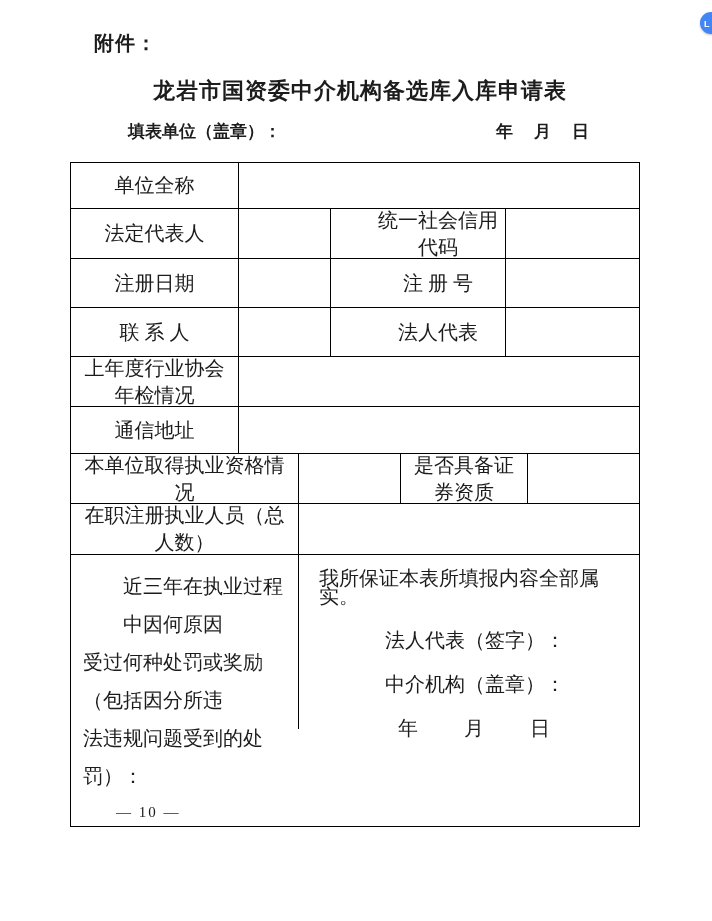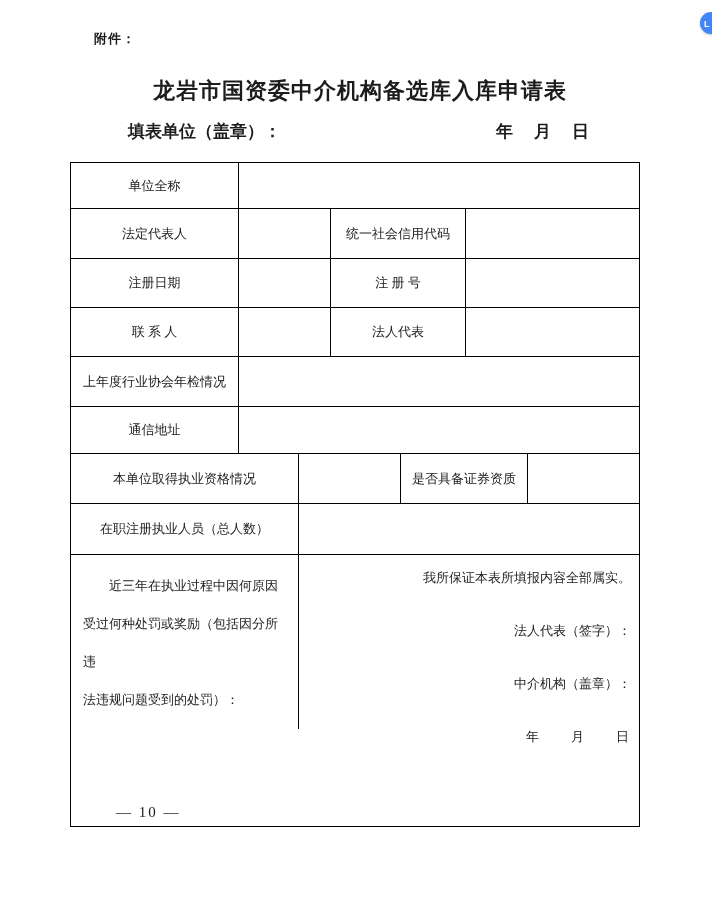--- a/index.html
+++ b/index.html
@@ -8,70 +8,70 @@
     background:#ffffff;
     font-family:"Liberation Serif","DejaVu Serif",serif;
     color:#1c1c1c;
     position:relative;
     overflow:hidden;
   }
   .page{position:absolute;inset:0;background:#fff;}
 
   .attachment{
     position:absolute;left:94px;top:30px;
-    font-size:13px;font-weight:700;letter-spacing:1px;
+    font-size:20px;font-weight:700;letter-spacing:1px;
   }
   .title{
     position:absolute;left:0;top:72px;width:712px;
     text-align:center;font-size:22px;font-weight:700;margin:4px;
     letter-spacing:1px;
   }
   .subheader{
     position:absolute;left:128px;top:120px;width:470px;height:22px;
     font-size:17px;font-weight:600;
   }
   .subheader .fill-unit{position:absolute;left:0;top:0;}
   .subheader .date-line{position:absolute;left:368px;top:0;letter-spacing:2px;}
 
   .form-table{
     position:absolute;left:70px;top:162px;width:570px;height:665px;
     border:1.5px solid #000;box-sizing:border-box;
-    font-size:13px;
+    font-size:20px;
   }
   .row{display:flex;box-sizing:border-box;border-bottom:1.5px solid #000;}
   .row:last-child{border-bottom:none;}
   .cell{
     box-sizing:border-box;border-right:1.5px solid #000;
     display:flex;align-items:center;justify-content:center;
     text-align:center;padding:2px 4px;
   }
   .cell:last-child{border-right:none;}
   .lbl{font-weight:500;}
   .val{flex:1 1 auto;}
   .wA1{width:168px;flex:none;}
   .wA2{width:92px;flex:none;}
-  .wA3{width:135px;flex:none;}
+  .wA3{width:135px;flex:none;margin-left:40px;}
   .wB1{width:228px;flex:none;}
   .wB2{width:102px;flex:none;}
   .wB3{width:127px;flex:none;}
 
   .r1{height:46px;} .r2{height:50px;} .r3{height:49px;} .r4{height:49px;}
   .r5{height:50px;} .r6{height:49px;} .r7{height:50px;} .r8{height:47px;}
   .r9{height:50px;} .r10{height:51px;} .r11{height:174px;}
 
   .decl-left{
     align-items:flex-start;justify-content:flex-start;
     flex-direction:column;text-align:left;
     padding:12px 10px 0 12px;line-height:38px;
   }
   .decl-left .indent{padding-left:2em;}
   .decl-right{
-    align-items:flex-end;justify-content:flex-start;
+    align-items:center;justify-content:flex-start;
     flex-direction:column;text-align:left;
-    padding:14px 8px 0 20px;row-gap:35px;line-height:18px;
+    padding:14px 8px 0 20px;row-gap:26px;line-height:18px;
   }
   .decl-right .date-cell{letter-spacing:2px;}
 
   .page-number{
     position:absolute;left:116px;top:804px;
     font-size:15px;letter-spacing:2px;
   }
 
   .floating-widget{
     position:absolute;left:700px;top:12px;

